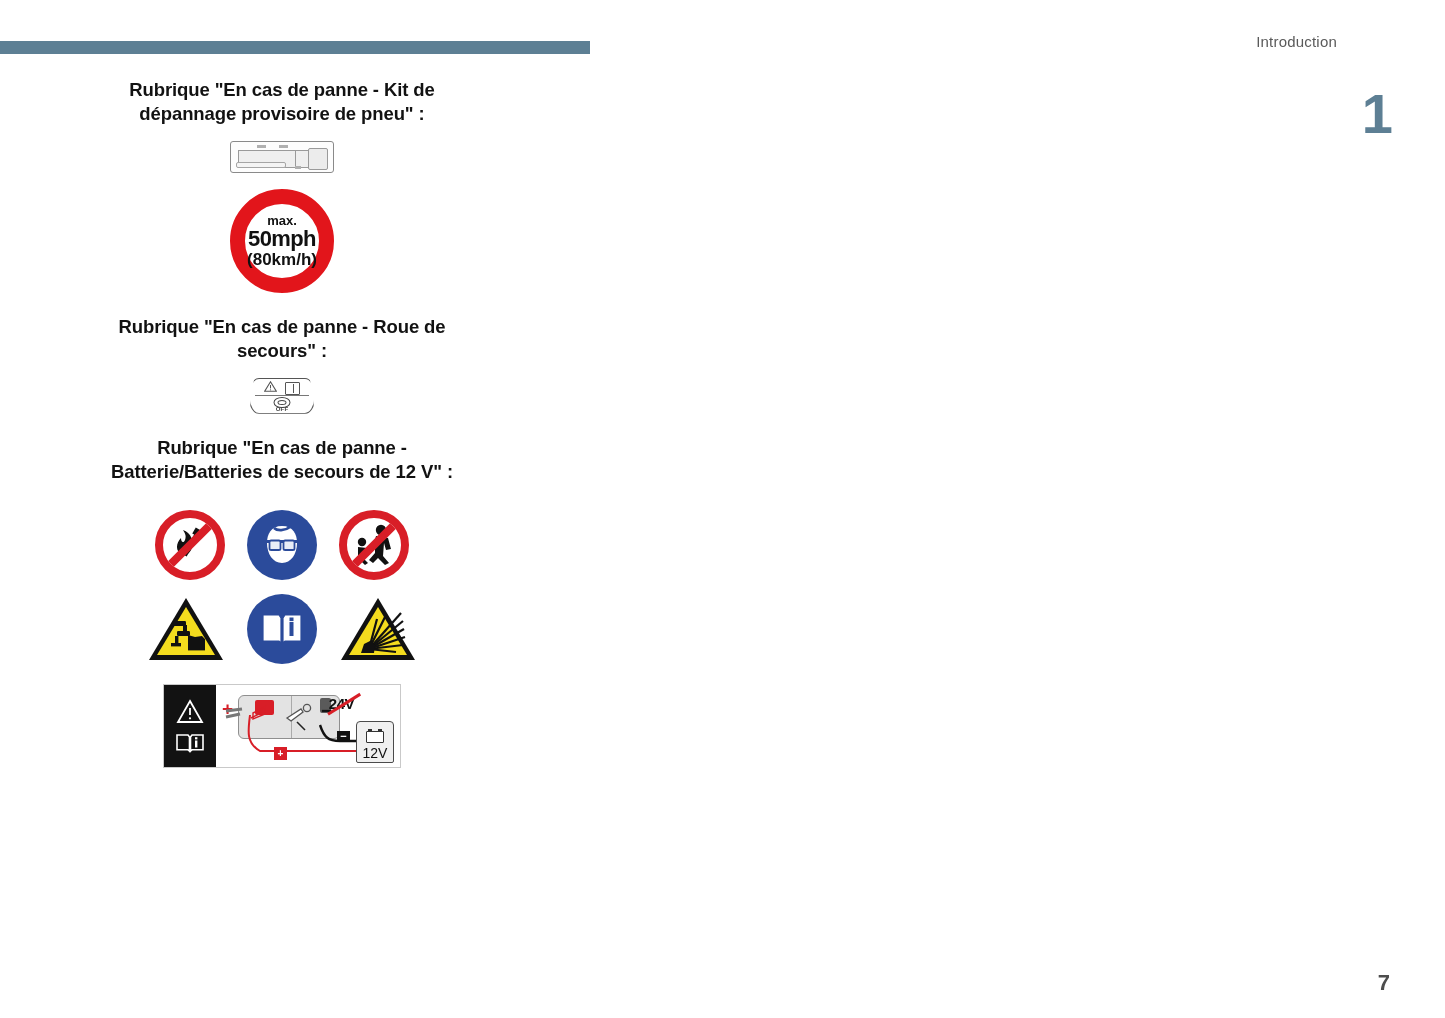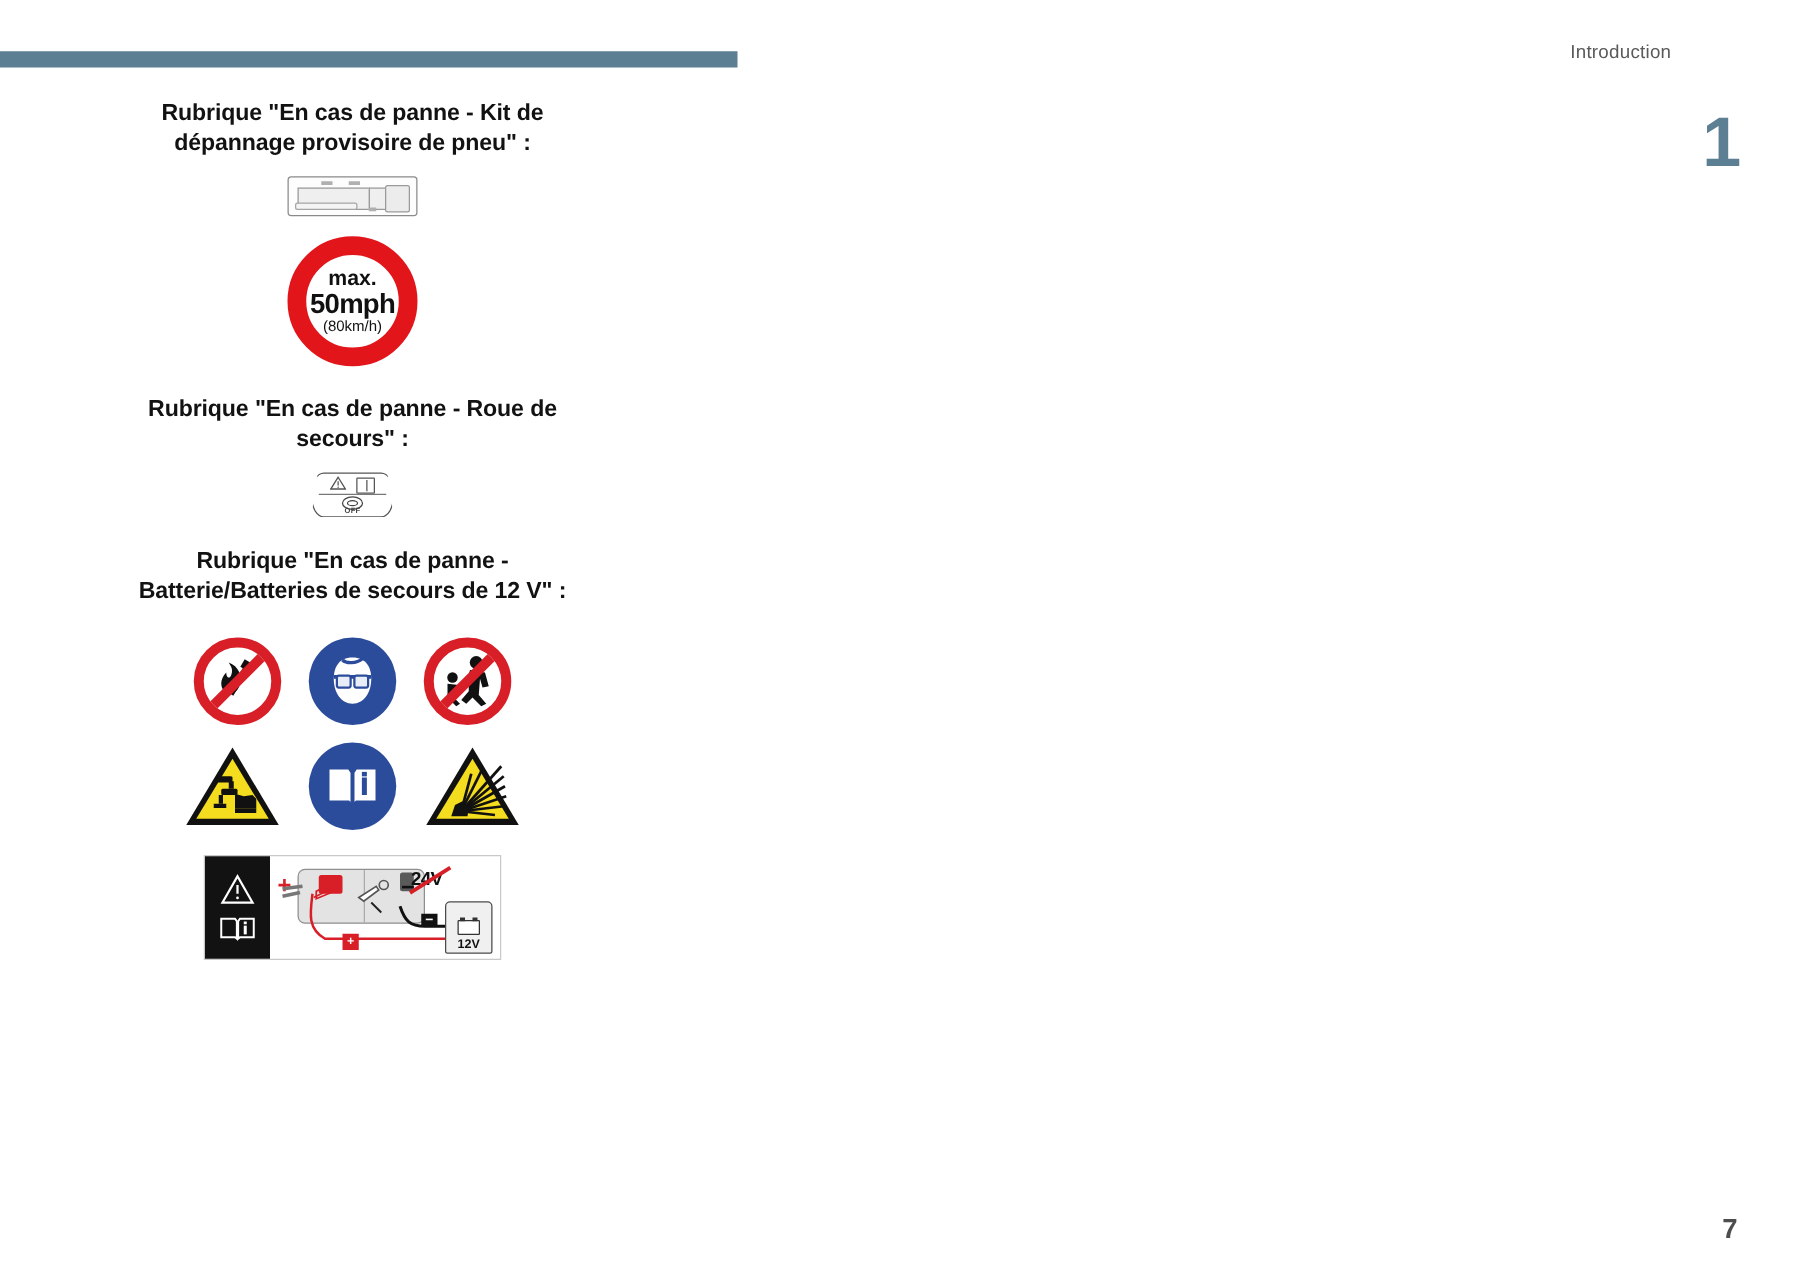--- a/index.html
+++ b/index.html
@@ -130,23 +130,23 @@
     border-radius: 50%;
     background: #ffffff;
     border: 15px solid #e2151b;
     box-sizing: border-box;
     display: flex;
     flex-direction: column;
     align-items: center;
     justify-content: center;
     line-height: 1;
   }
-  .speed-max  { font-size: 17px; font-weight: 700; color: #111; margin-bottom: 1px; }
+  .speed-max  { font-size: 13px; font-weight: 700; color: #111; margin-bottom: 1px; }
   .speed-main { font-size: 22px;   font-weight: 800; color: #111; letter-spacing: -0.6px; }
-  .speed-alt  { font-size: 12px; font-weight: 400; color: #111; margin-top: 1px; }
+  .speed-alt  { font-size: 17px; font-weight: 700; color: #111; margin-top: 1px; }
 
   
   .esp-wrap { margin-top: 14px; }
   .esp-button {
     width: 66px;
     height: 36px;
     position: relative;
   }
   .esp-shape {
     position: absolute;
@@ -313,21 +313,21 @@
     border: 1.6px solid #4b4b4b;
     border-radius: 4px 4px 2px 2px;
     background: #f0f0f0;
     display: flex;
     flex-direction: column;
     align-items: center;
     justify-content: flex-end;
     box-sizing: border-box;
     padding-bottom: 1px;
   }
-  .jump-12v-label { font-size: 10px; font-weight: 700; color: #111; }
+  .jump-12v-label { font-size: 14px; font-weight: 400; color: #111; }
   .jump-12v-cell {
     width: 16px; height: 10px;
     border: 1.4px solid #333;
     border-radius: 1px;
     margin-bottom: 2px;
     position: relative;
     background: #fff;
   }
   .jump-12v-cell::before,
   .jump-12v-cell::after {

